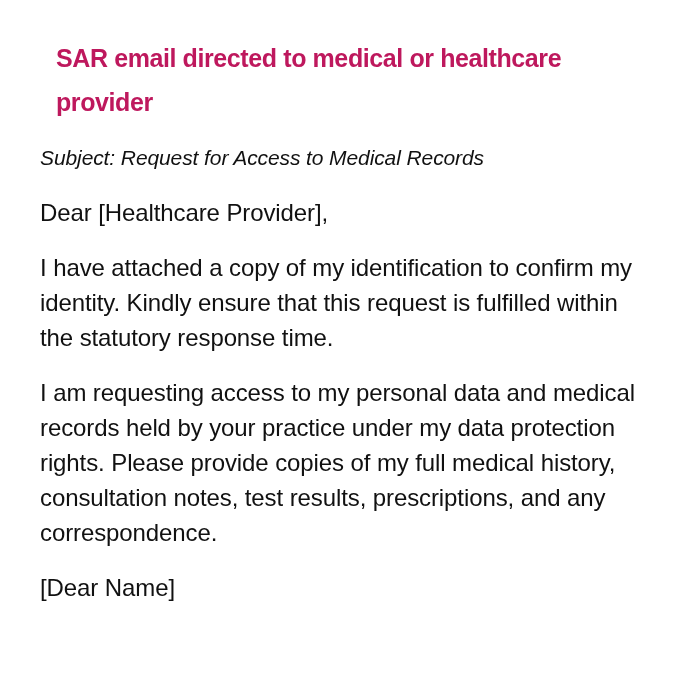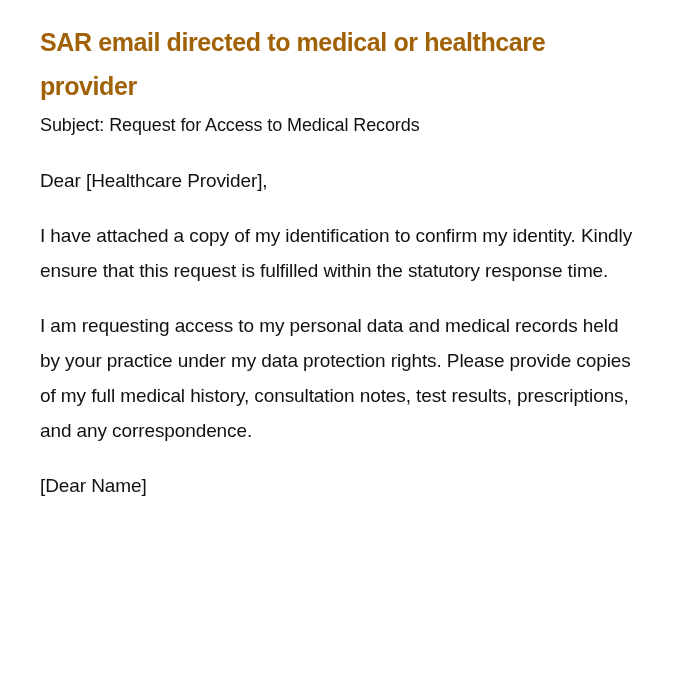--- a/index.html
+++ b/index.html
@@ -1,20 +1,20 @@
 <!DOCTYPE html>
 <html><head>
 <meta charset="utf-8">
 <style>
   html, body { margin: 0; padding: 0; background: #ffffff; }
   body { width: 700px; height: 700px; overflow: hidden; position: relative; color: #111111; font-family: "Liberation Sans", sans-serif; }
   .doc { position: absolute; left: 40px; top: 20px; width: 600px; }
-  .title { font-weight: bold; font-size: 25px; line-height: 44px; margin: 0; letter-spacing: -0.4px; color: #a16207; }
-  .subject { font-size: 18px; line-height: 35px; margin: 0 0 20px 0; letter-spacing: -0.1px; }
-  p { font-size: 19px; line-height: 35px; margin: 16px 0 20px 0; letter-spacing: -0.1px; }
+  .title { font-weight: bold; font-size: 25px; line-height: 44px; margin: 16px; letter-spacing: -0.4px; color: #be185d; }
+  .subject { font-size: 21px; line-height: 35px; margin: 0 0 20px 0; letter-spacing: -0.1px; font-style: italic; }
+  p { font-size: 24px; line-height: 35px; margin: 16px 0 20px 0; letter-spacing: -0.1px; }
 </style>
 </head>
 <body>
 
 <div class="doc">
   <h1 class="title">SAR email directed to medical or healthcare provider</h1>
   <p class="subject">Subject: Request for Access to Medical Records</p>
   <p>Dear [Healthcare Provider],</p>
   <p>I have attached a copy of my identification to confirm my identity. Kindly ensure that this request is fulfilled within the statutory response time.</p>
   <p>I am requesting access to my personal data and medical records held by your practice under my data protection rights. Please provide copies of my full medical history, consultation notes, test results, prescriptions, and any correspondence.</p>

